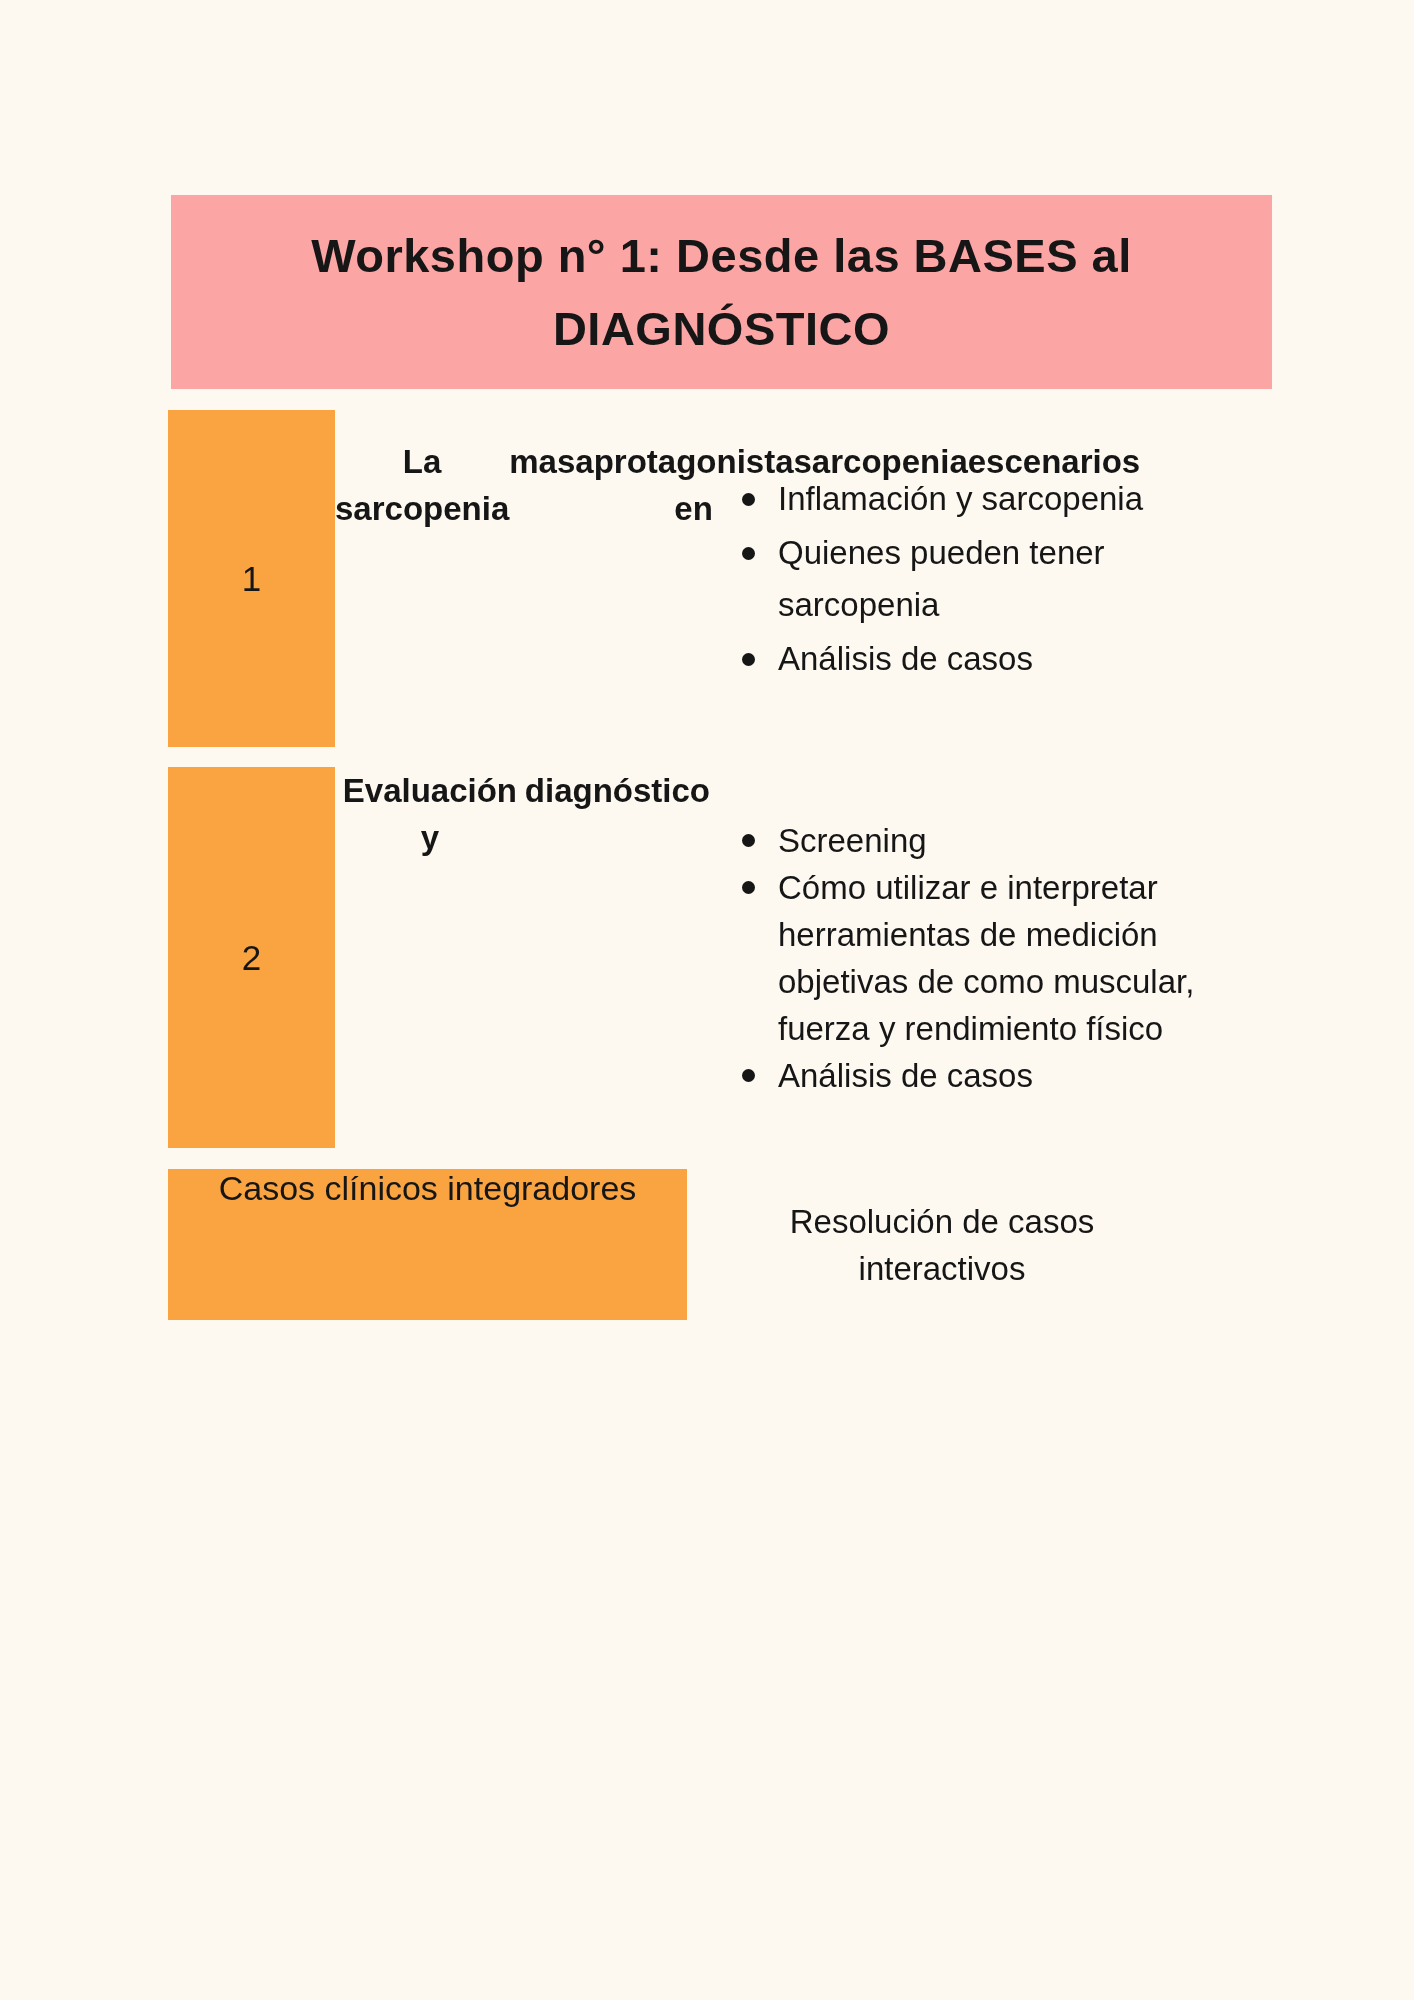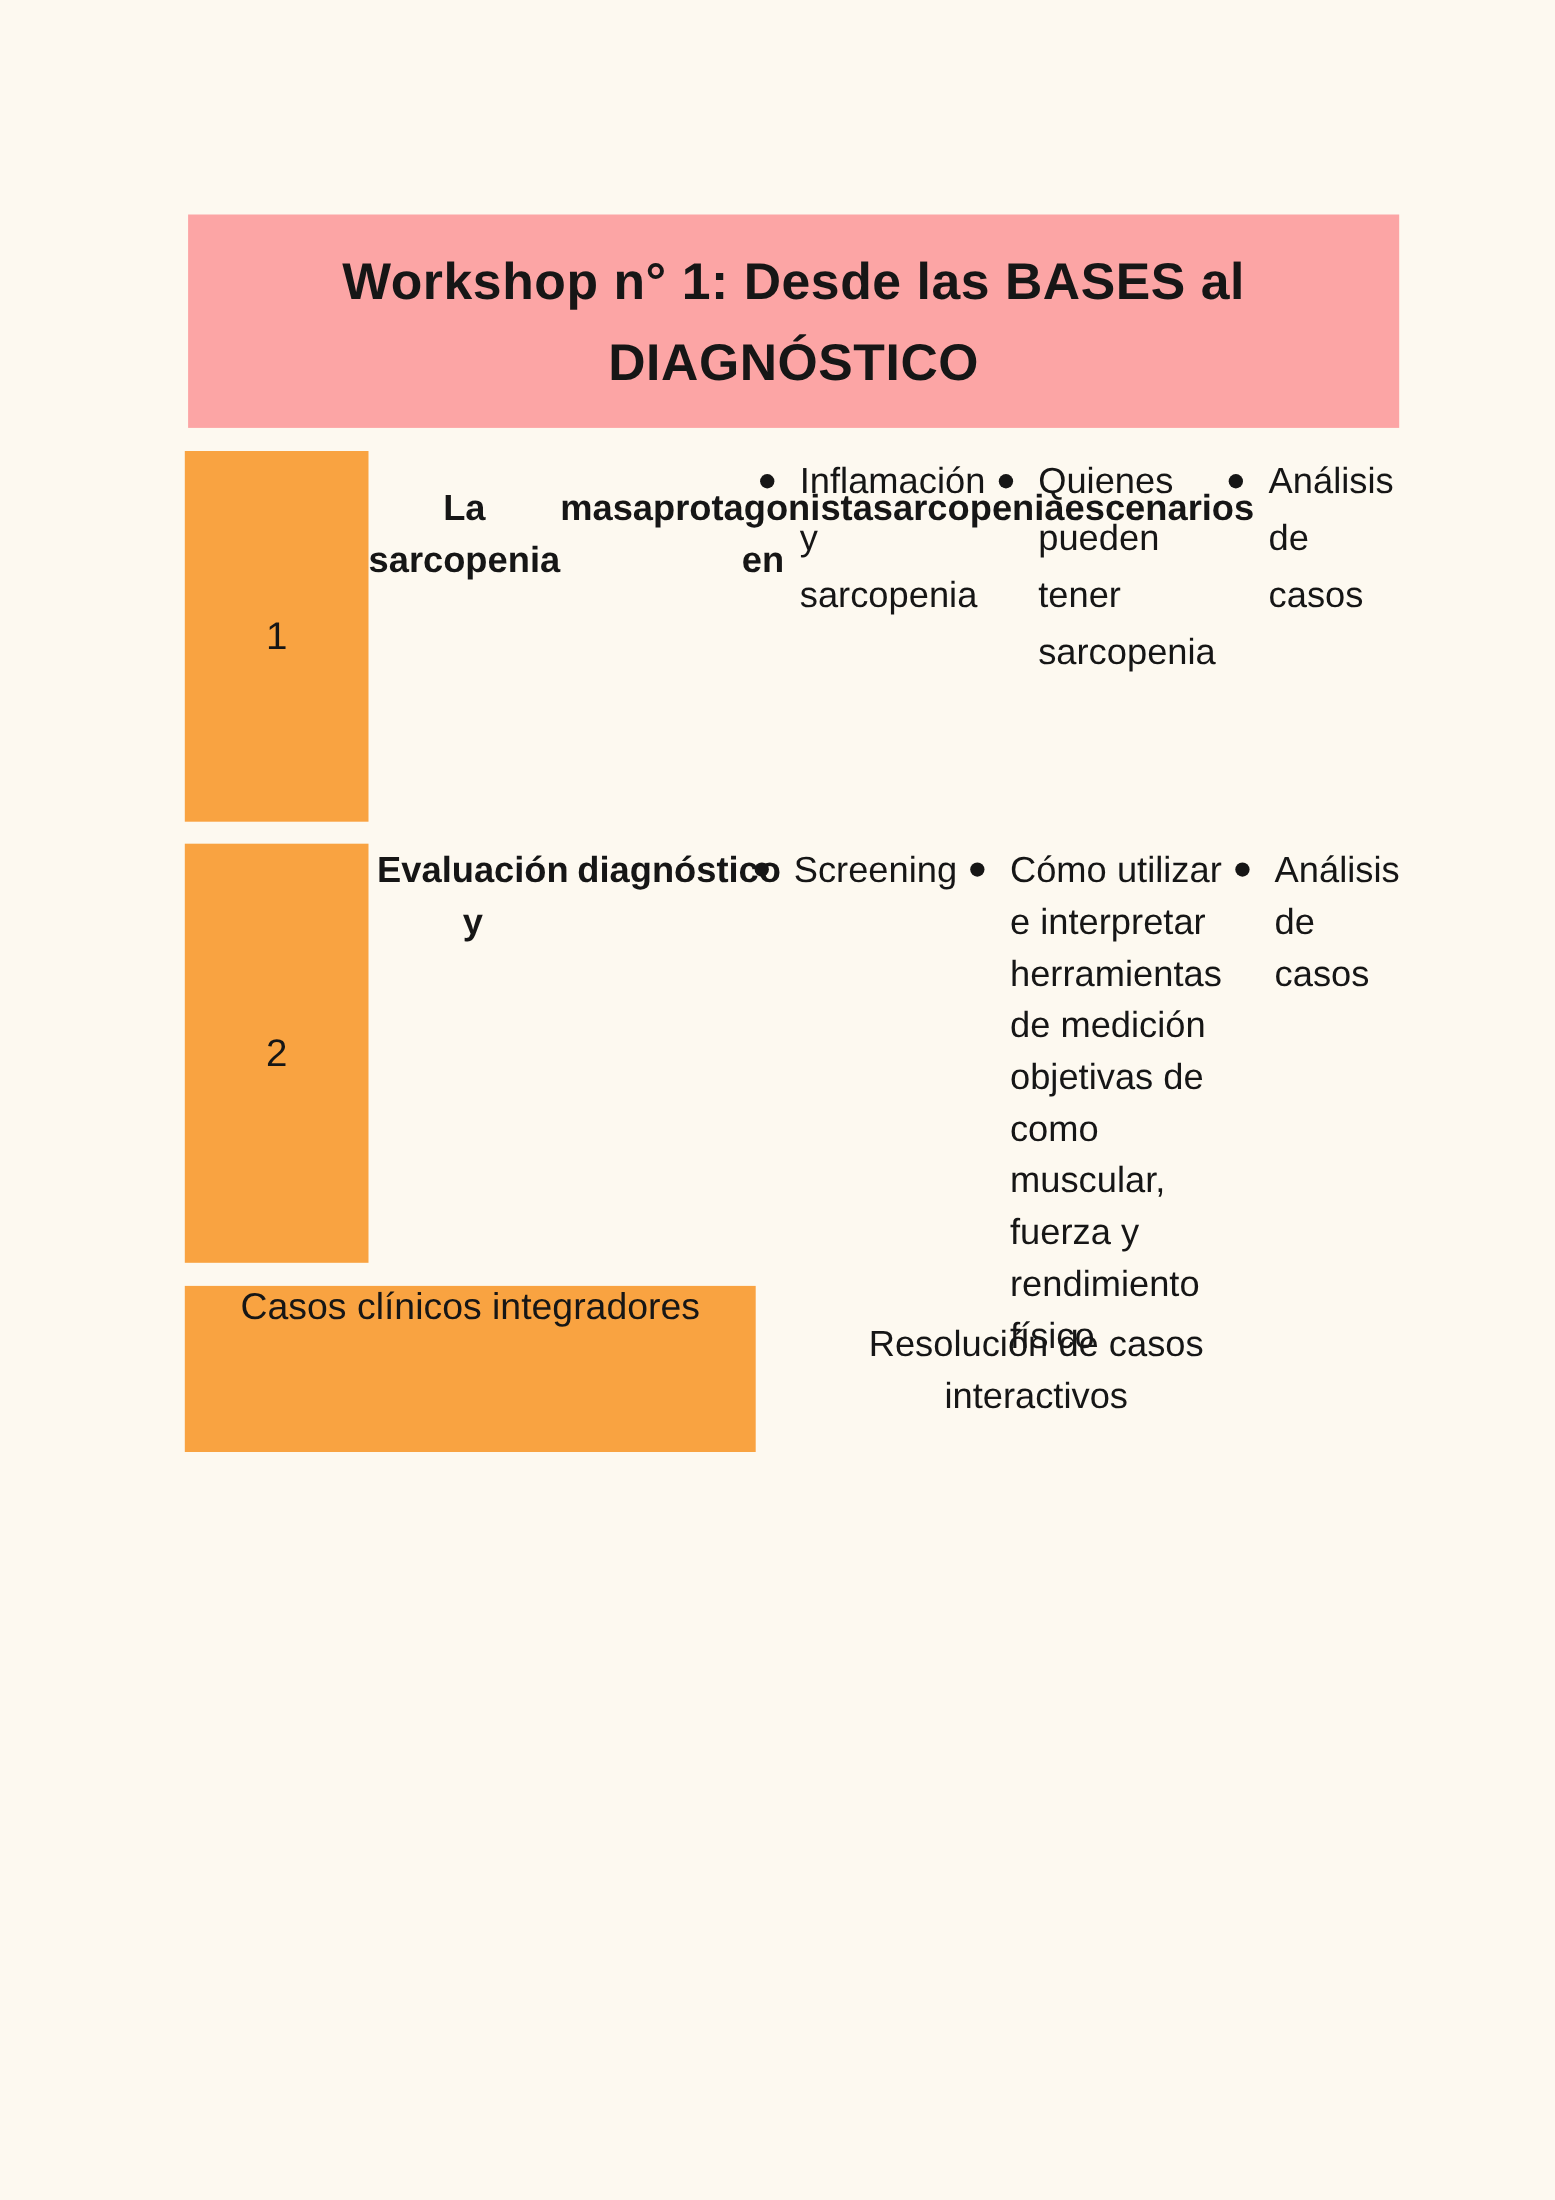--- a/index.html
+++ b/index.html
@@ -68,20 +68,21 @@
   }
   .row-title.r2 { top: 767px; height: 381px; }
   .bullets {
     position: absolute;
     left: 730px;
     width: 486px;
     margin: 0;
     padding: 0;
     list-style: none;
     display: flex;
+    flex-direction: column;
     justify-content: center;
   }
   .bullets.b1 { top: 410px; height: 337px; }
   .bullets.b2 { top: 767px; height: 381px; }
   .bullets li {
     position: relative;
     padding-left: 48px;
     font-size: 33px;
   }
   .bullets.b1 li { line-height: 52px; margin: 1px 0; }

